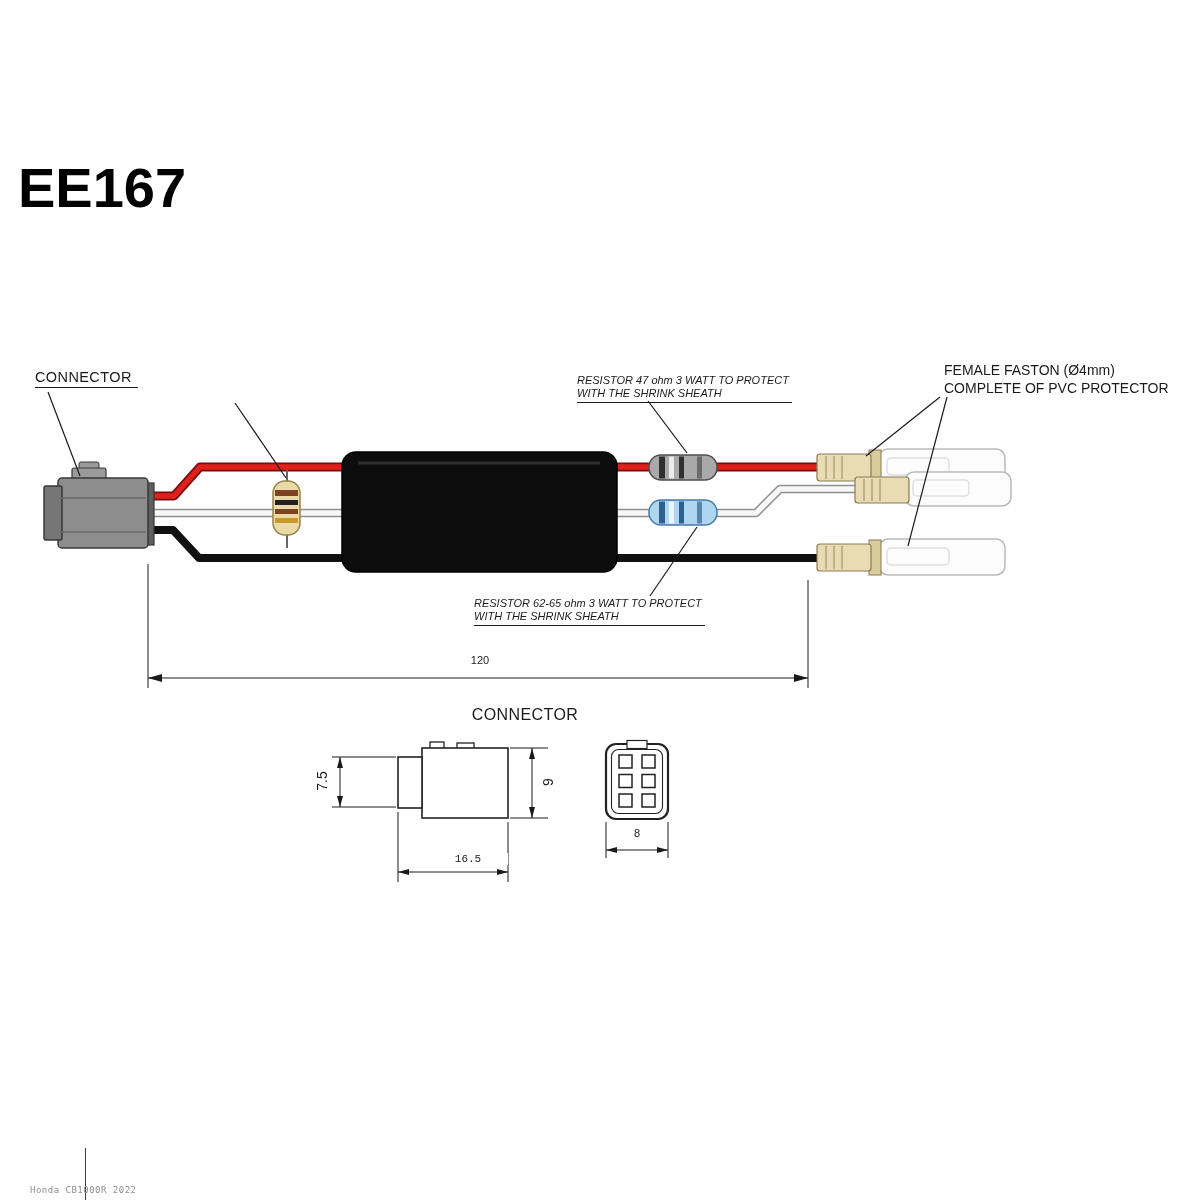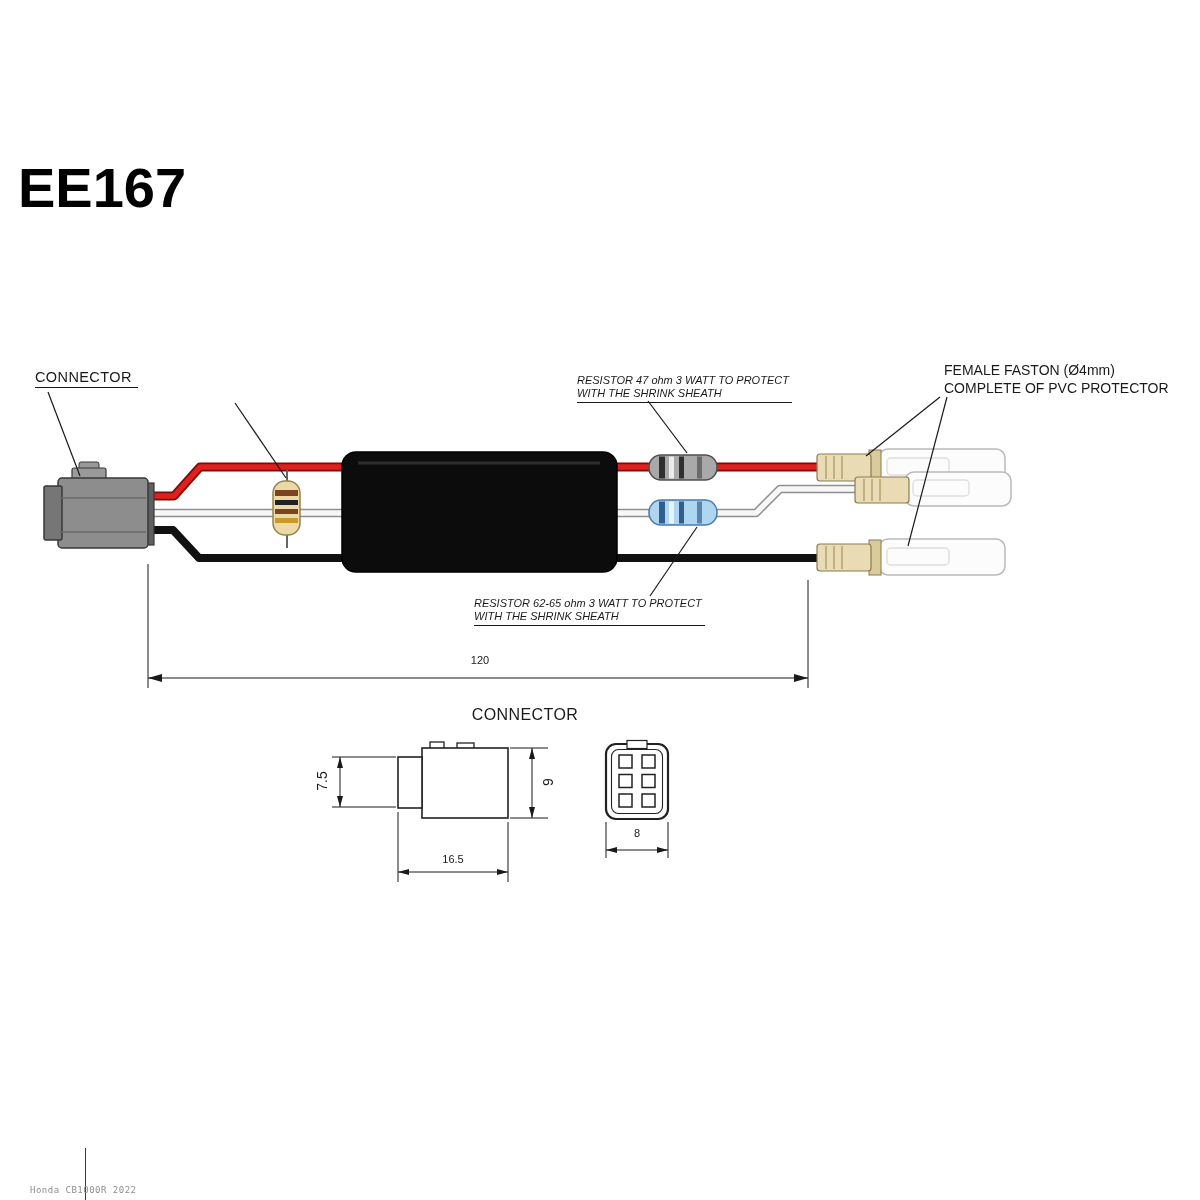--- a/index.html
+++ b/index.html
@@ -199,21 +199,21 @@
     <div>RESISTOR 62-65 ohm 3 WATT TO PROTECT</div>
     <div>WITH THE SHRINK SHEATH</div>
   </div>
 
   <div class="abs dimtext" style="left:440px;top:654px;width:80px;">120</div>
 
   <div class="abs heading" style="left:445px;top:706px;width:160px;">CONNECTOR</div>
 
   <div class="abs dimtext rot" style="left:300px;top:773px;width:44px;font-size:14px;">7.5</div>
 
-  <div class="abs dimtext" style="left:413px;top:853px;width:80px;">16.5</div>
+  <div class="abs dimtext" style="left:428px;top:853px;width:80px;font-family:Liberation Mono, monospace;">16.5</div>
 
   <div class="abs dimtext rot" style="left:538px;top:774px;width:20px;font-size:14px;">9</div>
 
   <div class="abs dimtext" style="left:617px;top:827px;width:40px;">8</div>
 
   <div class="abs watermark" style="left:6px;top:1185px;padding-left:24px;">Honda CB1000R 2022</div>
 
 </div>
 
 </body></html>

